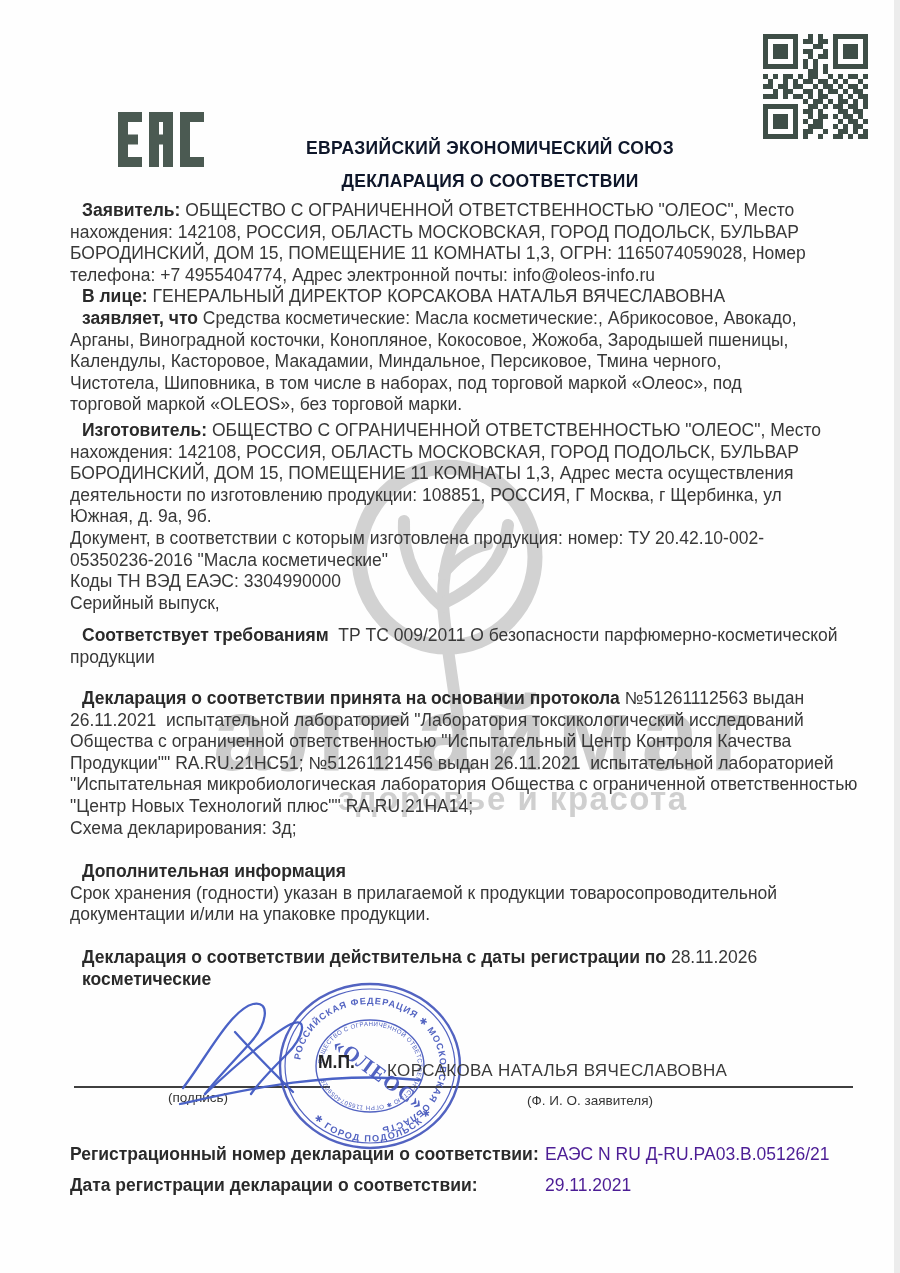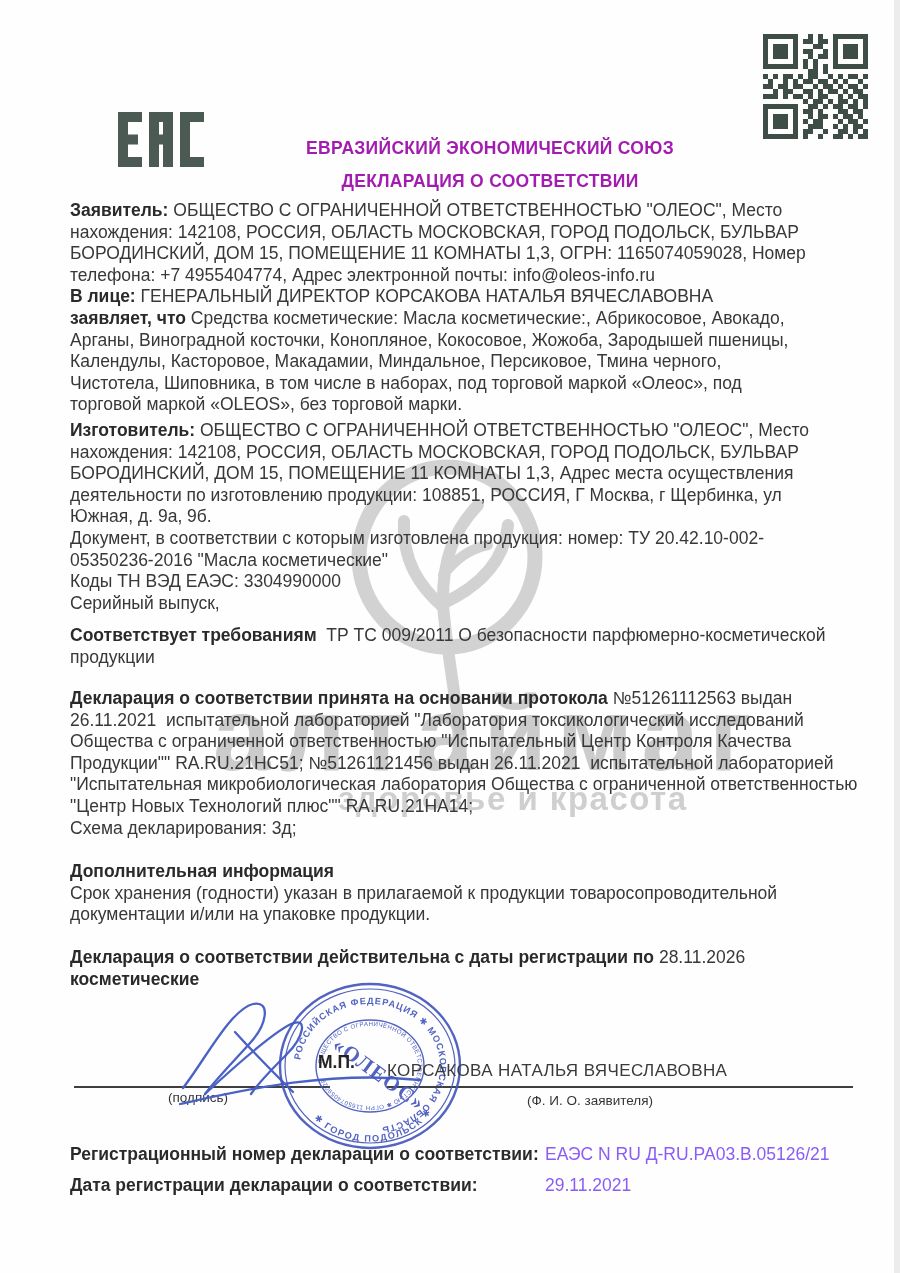--- a/index.html
+++ b/index.html
@@ -4,32 +4,32 @@
 <style>
   html,body{margin:0;padding:0;background:#ffffff;}
   #page{
     position:relative;width:900px;height:1273px;background:#fefefe;
     font-family:"Liberation Sans","DejaVu Sans",sans-serif;color:#333;
     overflow:hidden;
   }
   .abs{position:absolute;}
   .tblock{font-size:17.5px;line-height:21.6px;color:#383838;z-index:2;}
   .tblock .line{white-space:pre-wrap;}
-  .tblock b{font-weight:bold;color:#2a2a2a;}
-  .title{font-weight:bold;font-size:17.5px;color:#a21caf;text-align:center;letter-spacing:.3px;z-index:2;}
+  .tblock b{font-weight:bold;color:#2a2a2a;margin-left:12px;}
+  .title{font-weight:bold;font-size:17.5px;color:#0f172a;text-align:center;letter-spacing:.3px;z-index:2;}
   
   .qr{display:grid;grid-template-columns:repeat(21,5px);grid-auto-rows:5px;z-index:2;}
   .qr .m{background:#3e4e47;}
   
   .sig-line{border-top:2px solid #3f3f3f;height:0;z-index:2;}
   .caption{font-size:13.5px;color:#353535;text-align:center;z-index:2;}
   .mp{font-weight:bold;font-size:17.5px;color:#222;z-index:6;}
   .fio{font-size:17px;color:#3a3a3a;letter-spacing:.4px;z-index:6;}
   .flabel{font-weight:bold;font-size:17.5px;color:#2a2a2a;z-index:2;}
-  .fvalue{font-size:17.5px;color:#8b5cf6;z-index:2;}
+  .fvalue{font-size:17.5px;color:#4c1d95;z-index:2;}
   
   .wm{z-index:0;}
   .wm-brand{font-size:103px;font-weight:bold;color:#c0c0c0;letter-spacing:10px;line-height:1;opacity:.8;}
   .wm-tagline{font-size:33px;font-weight:bold;color:#cbcbcb;letter-spacing:1.5px;opacity:.9;}
   .stamp{z-index:5;opacity:.92;}
   .sig{z-index:4;}
   .edge{background:#ececec;z-index:7;}
 </style>
 </head>
 <body>

